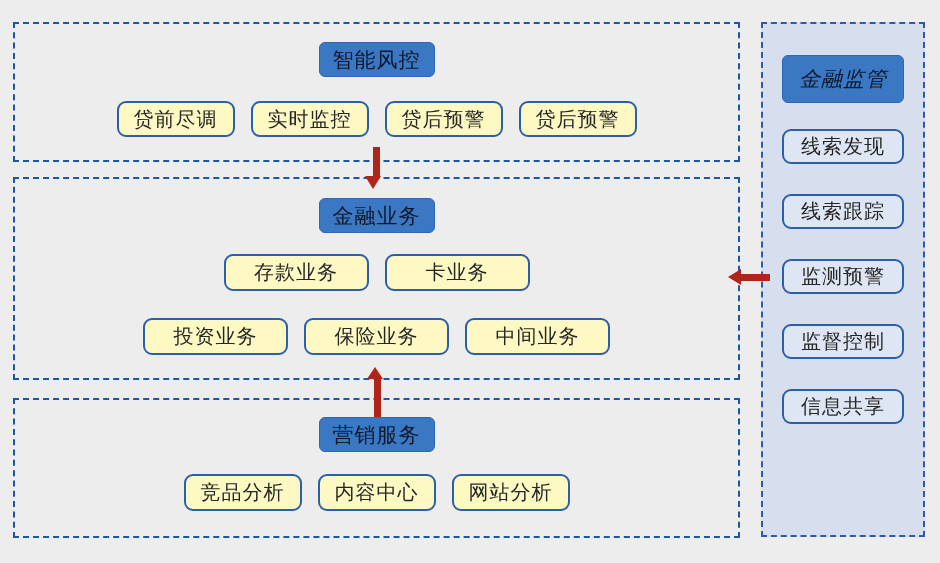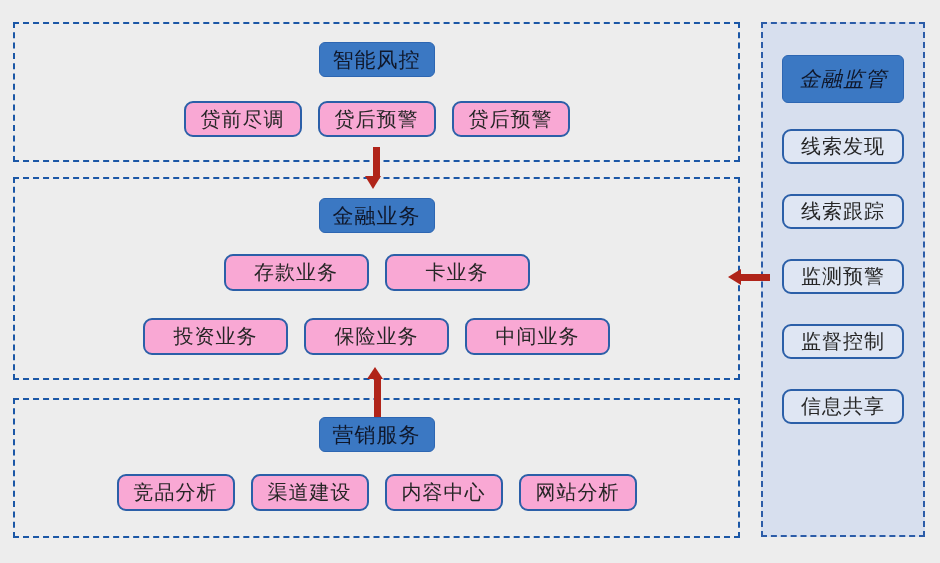--- a/index.html
+++ b/index.html
@@ -19,21 +19,21 @@
   .hdr-box{background:#3b78c3;border:1px solid #2d66b2;color:#0f172a;border-radius:6px;
            font-size:21px;letter-spacing:1px;display:flex;align-items:center;justify-content:center;
            box-sizing:border-box;}
   .sec-hdr{position:absolute;left:50%;transform:translateX(-50%);width:116px;height:35px;}
   .sec-risk .sec-hdr{top:18px;}
   .sec-finance .sec-hdr{top:19px;}
   .sec-marketing .sec-hdr{top:17px;}
 
   
   .row{position:absolute;left:0;width:100%;display:flex;justify-content:center;gap:16px;}
-  .item-box{background:#f9a8d4;border:2px solid #2b5fa8;border-radius:9px;color:#262626;
+  .item-box{background:#fef9c3;border:2px solid #2b5fa8;border-radius:9px;color:#262626;
             font-size:20px;letter-spacing:1px;display:flex;align-items:center;justify-content:center;
             box-sizing:border-box;}
   .sec-risk .row{top:77px;}
   .sec-risk .item-box{width:118px;height:36px;}
   .sec-finance .row-1{top:75px;}
   .sec-finance .row-2{top:139px;}
   .sec-finance .item-box{width:145px;height:37px;}
   .sec-marketing .row{top:74px;}
   .sec-marketing .item-box{width:118px;height:37px;}
 
@@ -54,20 +54,21 @@
 </style>
 </head>
 <body>
 
 <div class="canvas">
 
   <div class="section sec-risk">
     <div class="hdr-box sec-hdr">智能风控</div>
     <div class="row">
       <div class="item-box">贷前尽调</div>
+      <div class="item-box">实时监控</div>
       <div class="item-box">贷后预警</div>
       <div class="item-box">贷后预警</div>
     </div>
   </div>
 
   <div class="section sec-finance">
     <div class="hdr-box sec-hdr">金融业务</div>
     <div class="row row-1">
       <div class="item-box">存款业务</div>
       <div class="item-box">卡业务</div>
@@ -76,21 +77,20 @@
       <div class="item-box">投资业务</div>
       <div class="item-box">保险业务</div>
       <div class="item-box">中间业务</div>
     </div>
   </div>
 
   <div class="section sec-marketing">
     <div class="hdr-box sec-hdr">营销服务</div>
     <div class="row">
       <div class="item-box">竞品分析</div>
-      <div class="item-box">渠道建设</div>
       <div class="item-box">内容中心</div>
       <div class="item-box">网站分析</div>
     </div>
   </div>
 
   <div class="panel">
     <div class="hdr-box panel-hdr">金融监管</div>
     <div class="panel-items">
       <div class="item-box">线索发现</div>
       <div class="item-box">线索跟踪</div>

